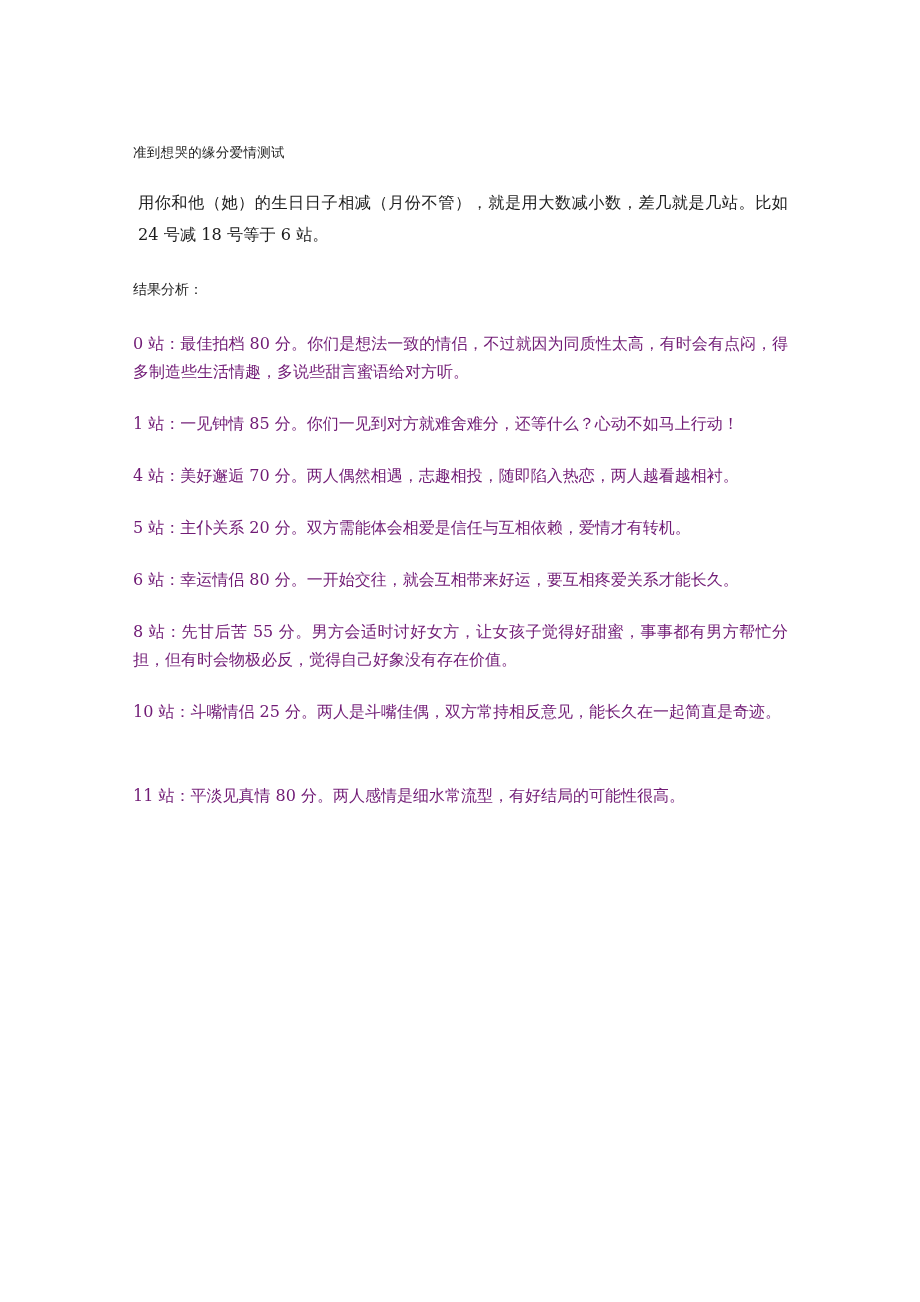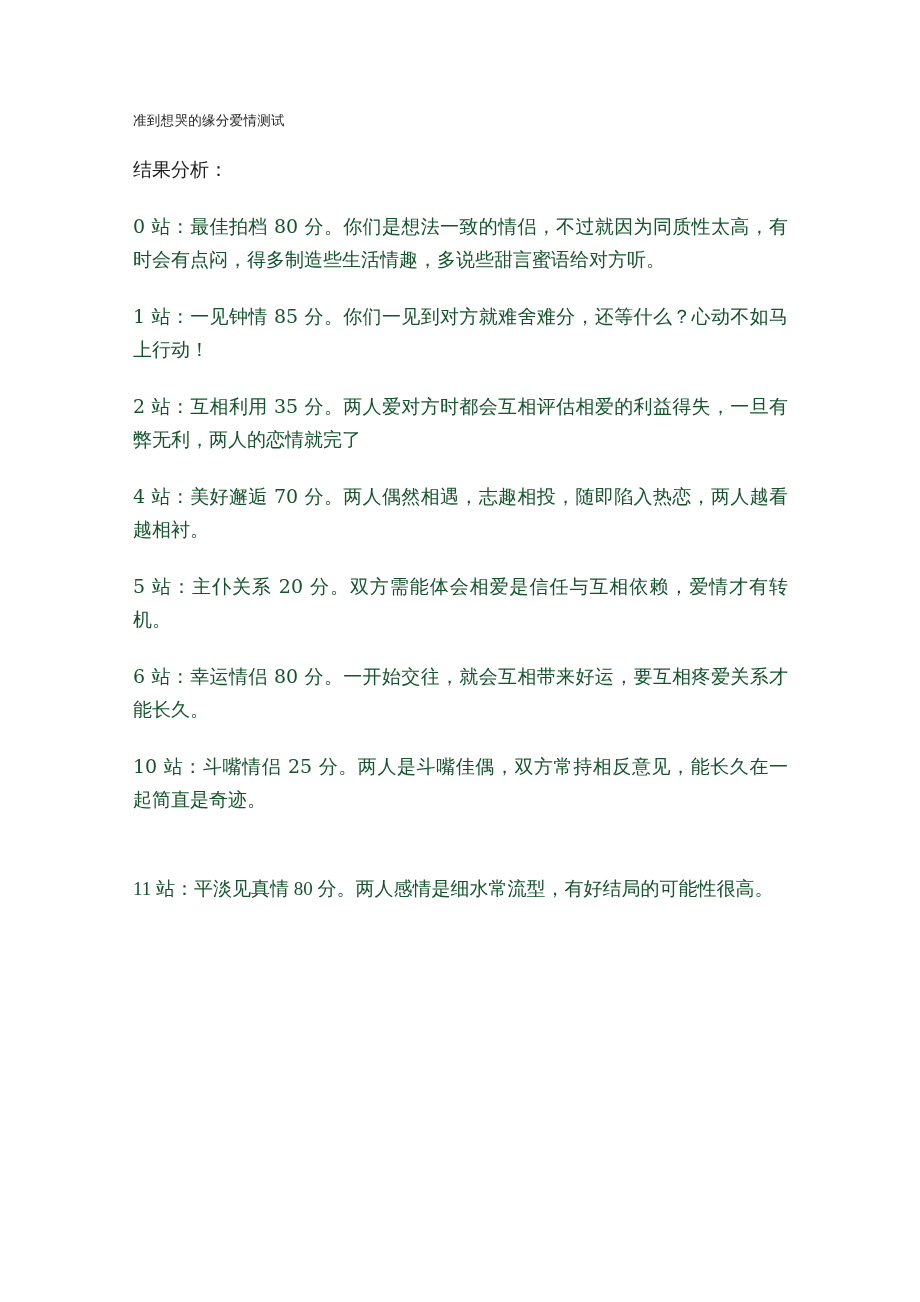--- a/index.html
+++ b/index.html
@@ -16,81 +16,82 @@
     -webkit-font-smoothing: antialiased;
     overflow: hidden;
   }
   .page {
     position: relative;
     width: 920px;
     height: 1266px;
     box-sizing: border-box;
     padding: 110px 133px 0 133px;
     background: #ffffff;
+    margin-top: 32px;
   }
   .doc-title {
     font-size: 13.5px;
     line-height: 20px;
     font-weight: normal;
     letter-spacing: 0.3px;
     margin: 0 0 0 0;
     color: #1c1c1c;
   }
   .intro {
     font-size: 16.2px;
     line-height: 31.5px;
     margin: 25px 0 0 5px;
     text-align: justify;
     text-justify: inter-ideograph;
     width: 650px;
     color: #1c1c1c;
   }
   .section-label {
-    font-size: 19px;
+    font-size: 14px;
     line-height: 31.5px;
     margin: 24px 0 0 0;
     color: #1c1c1c;
   }
   .entry-list {
     margin: 0;
     padding: 0;
     list-style: none;
   }
   .entry {
-    font-size: 19px;
-    line-height: 33px;
+    font-size: 16px;
+    line-height: 28px;
     margin: 24px 0 0 0;
     width: 655px;
     text-align: justify;
     text-justify: inter-ideograph;
-    color: #14532d;
+    color: #701a75;
   }
   .entry.extra-gap {
     margin-top: 56px;
-    font-family: Liberation Serif, serif;
   }
   .first-entry {
     margin-top: 24px;
   }
 </style>
 </head>
 <body>
 
 <div class="page">
 
   <div class="doc-title">准到想哭的缘分爱情测试</div>
 
+  <p class="intro">用你和他（她）的生日日子相减（月份不管），就是用大数减小数，差几就是几站。比如 24 号减 18 号等于 6 站。</p>
 
   <p class="section-label">结果分析：</p>
 
   <div class="entry-list">
     <p class="entry first-entry">0 站：最佳拍档 80 分。你们是想法一致的情侣，不过就因为同质性太高，有时会有点闷，得多制造些生活情趣，多说些甜言蜜语给对方听。</p>
     <p class="entry">1 站：一见钟情 85 分。你们一见到对方就难舍难分，还等什么？心动不如马上行动！</p>
-    <p class="entry">2 站：互相利用 35 分。两人爱对方时都会互相评估相爱的利益得失，一旦有弊无利，两人的恋情就完了</p>
     <p class="entry">4 站：美好邂逅 70 分。两人偶然相遇，志趣相投，随即陷入热恋，两人越看越相衬。</p>
     <p class="entry">5 站：主仆关系 20 分。双方需能体会相爱是信任与互相依赖，爱情才有转机。</p>
     <p class="entry">6 站：幸运情侣 80 分。一开始交往，就会互相带来好运，要互相疼爱关系才能长久。</p>
+    <p class="entry">8 站：先甘后苦 55 分。男方会适时讨好女方，让女孩子觉得好甜蜜，事事都有男方帮忙分担，但有时会物极必反，觉得自己好象没有存在价值。</p>
     <p class="entry">10 站：斗嘴情侣 25 分。两人是斗嘴佳偶，双方常持相反意见，能长久在一起简直是奇迹。</p>
     <p class="entry extra-gap">11 站：平淡见真情 80 分。两人感情是细水常流型，有好结局的可能性很高。</p>
 
   </div>
 
 </div>
 
 </body></html>

